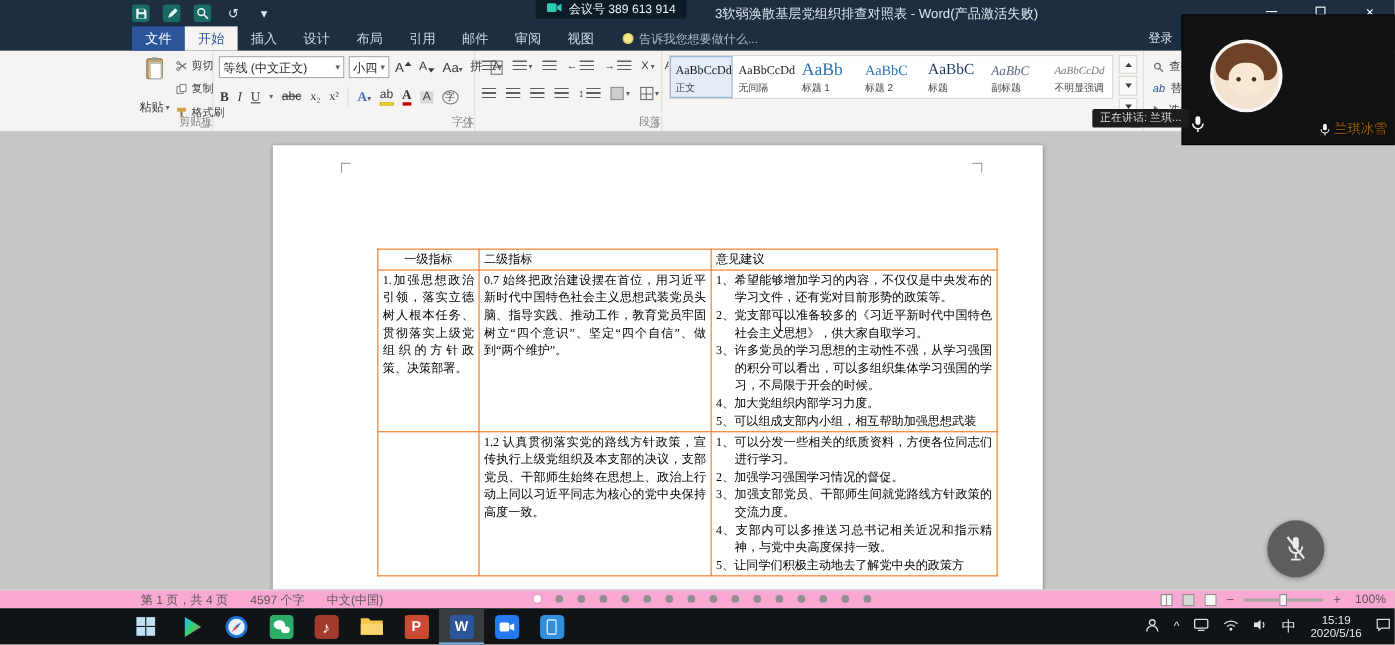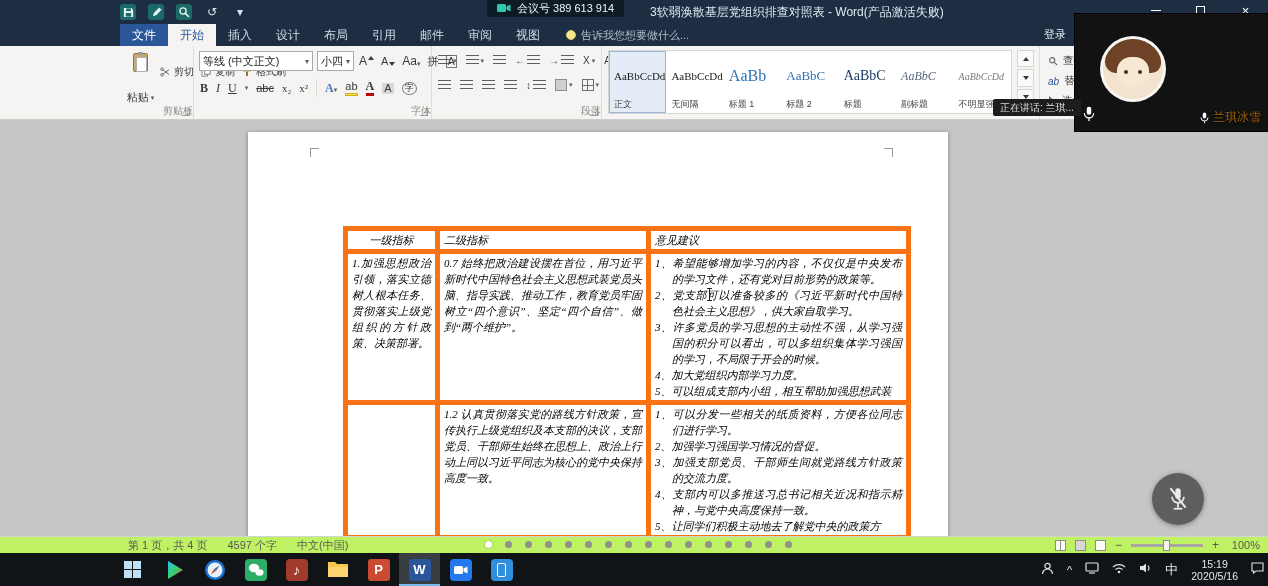--- a/index.html
+++ b/index.html
@@ -31,21 +31,21 @@
   .rgroup{position:absolute;top:0;height:100%;border-right:1px solid #e0deda;}
   .glabel{position:absolute;bottom:1px;left:0;right:0;text-align:right;font-size:10px;color:#8a8886;}
   .launcher{position:absolute;right:3px;bottom:3px;width:8px;height:8px;border-right:1px solid #9a9a9a;border-bottom:1px solid #9a9a9a;}
   .g-clip{left:120px;width:74px;}
   .paste-btn{position:absolute;left:4px;top:4px;width:33px;height:58px;display:flex;flex-direction:column;align-items:center;justify-content:space-between;padding:3px 0;font-size:11px;color:#3b3a39;}
   .clipic{width:15px;height:19px;background:#c7a96b;border:1px solid #8a7648;border-radius:2px;position:relative;}
   .clipic::before{content:"";position:absolute;left:2px;top:3px;width:9px;height:13px;background:#fff;border:1px solid #b0b0b0;}
   .clipic::after{content:"";position:absolute;left:4px;top:-2px;width:5px;height:3px;background:#9a9a98;border-radius:1px;}
   .paste-lbl{display:flex;gap:2px;align-items:center;}
   .dd-arrow{font-size:7px;color:#605e5c;}
-  .minis{position:absolute;left:40px;top:19px;display:flex;flex-direction:row;gap:7px;}
+  .minis{position:absolute;left:40px;top:7px;display:flex;flex-direction:column;gap:7px;}
   .mini{display:flex;align-items:center;gap:4px;font-size:10px;color:#3b3a39;white-space:nowrap;}
   .g-font{left:194px;width:238px;}
   .combo{position:absolute;height:20px;background:#fff;border:1px solid #abaaa8;font-size:11px;color:#252423;display:flex;align-items:center;padding:0 3px;white-space:nowrap;overflow:hidden;}
   .combo::after{content:"▾";margin-left:auto;font-size:8px;color:#605e5c;padding-left:3px;}
   .fname{left:5px;top:5px;width:114px;}
   .fsize{left:123px;top:5px;width:37px;align-items:center;}
   .frow1{position:absolute;left:165px;top:5px;display:flex;gap:7px;align-items:center;height:20px;}
   .frow2{position:absolute;left:6px;top:32px;display:flex;gap:8px;align-items:center;height:20px;}
   .fbtn{font-size:12px;color:#3b3a39;display:inline-flex;align-items:flex-end;line-height:1;position:relative;}
   .serif{font-family:"Liberation Serif","DejaVu Serif",serif;}
@@ -67,21 +67,21 @@
   .vr{width:1px;height:18px;background:#dcdad7;display:inline-block;}
   .g-para{left:432px;width:170px;}
   .prow1{position:absolute;left:6px;top:7px;display:flex;gap:9px;align-items:center;}
   .prow2{position:absolute;left:6px;top:33px;display:flex;gap:9px;align-items:center;}
   .pbtn{display:inline-flex;align-items:center;gap:2px;color:#3b3a39;font-size:10px;}
   .il{width:13px;height:11px;background:repeating-linear-gradient(to bottom,#5f5e5c 0 1px,transparent 1px 4px);display:inline-block;}
   .shadeic{width:12px;height:12px;background:#cfcfcf;border:1px solid #8f8f8f;display:inline-block;}
   .bord{width:12px;height:12px;border:1px solid #6f6e6c;display:inline-block;background:linear-gradient(#6f6e6c,#6f6e6c) center/100% 1px no-repeat,linear-gradient(#6f6e6c,#6f6e6c) center/1px 100% no-repeat;}
   .pilc{font-size:13px;}
   .g-styles{left:602px;width:438px;}
-  .sgallery{position:absolute;left:6px;top:4px;width:404px;height:64px;background:#fff;border:1px solid #d8d6d3;display:flex;}
+  .sgallery{position:absolute;left:6px;top:4px;width:404px;height:40px;background:#fff;border:1px solid #d8d6d3;display:flex;}
   .scell{width:57.6px;padding:3px 5px 2px;display:flex;flex-direction:column;justify-content:space-between;align-items:flex-start;overflow:hidden;}
   .scell.sel{background:#e4ecf7;box-shadow:inset 0 0 0 1px #9cb6d8;}
   .sprev{flex:1;display:flex;align-items:center;white-space:nowrap;font-family:"Liberation Serif","DejaVu Serif",serif;color:#1a1a1a;}
   .sname{font-size:9px;color:#444;white-space:nowrap;}
   .pv0,.pv1{font-size:11px;}
   .pv2{font-size:16px;color:#2e74b5;}
   .pv3{font-size:13px;color:#2e74b5;}
   .pv4{font-size:14px;color:#17365d;}
   .pv5{font-size:12px;font-style:italic;color:#5a6a7a;}
   .pv6{font-size:10px;font-style:italic;color:#7a7a7a;}
@@ -93,33 +93,33 @@
 
   
   .docarea{position:absolute;left:0;top:120px;width:100%;height:416px;background:#c7c6c5;overflow:hidden;}
   .page{position:absolute;left:248px;top:12px;width:700px;height:470px;background:#fff;box-shadow:0 1px 4px rgba(0,0,0,.4);overflow:hidden;}
   .cmark{position:absolute;width:9px;height:9px;}
   .cm-tl{left:62px;top:16px;border-left:1px solid #9a9a9a;border-top:1px solid #9a9a9a;}
   .cm-tr{right:55px;top:16px;border-right:1px solid #9a9a9a;border-top:1px solid #9a9a9a;}
   .dtitle{position:absolute;top:46px;left:0;width:100%;text-align:center;font-family:"Liberation Serif","DejaVu Serif",serif;font-size:16px;font-weight:bold;letter-spacing:1px;color:#111;}
   .flabel{position:absolute;top:78px;left:0;width:100%;text-align:center;font-family:"Liberation Serif","DejaVu Serif",serif;font-size:12px;font-weight:bold;color:#c00000;}
   .doc-table{position:absolute;left:95px;top:94px;width:563px;border-collapse:collapse;table-layout:fixed;font-family:"Liberation Serif","DejaVu Serif",serif;font-size:11px;color:#000;}
-  .doc-table td{border:5px solid #f97316;vertical-align:top;padding:1px 4px;line-height:16px;font-style:italic;}
+  .doc-table td{border:1px solid #f97316;vertical-align:top;padding:1px 4px;line-height:16px;}
   .th{height:15px;line-height:14px;}
   .th.c1{text-align:center;}
   .lvl1,.lvl2{text-align:justify;}
   .advice-item{padding-left:17px;text-indent:-17px;text-align:justify;}
   .ibeam{position:absolute;left:458px;top:156px;width:7px;height:13px;}
   .ibeam i{position:absolute;left:3px;top:0;width:1px;height:13px;background:#222;}
   .ibeam::before,.ibeam::after{content:"";position:absolute;left:1px;width:5px;height:1px;background:#222;}
   .ibeam::before{top:0;}
   .ibeam::after{bottom:0;}
 
   
-  .statusbar{position:absolute;left:0;top:536px;width:100%;height:17px;background:#bef264;border-top:1px solid #d6d4d1;font-size:11px;color:#5a5855;z-index:6;}
+  .statusbar{position:absolute;left:0;top:536px;width:100%;height:17px;background:#f9a8d4;border-top:1px solid #d6d4d1;font-size:11px;color:#5a5855;z-index:6;}
   .sleft{position:absolute;left:128px;top:0;height:16px;display:flex;gap:20px;align-items:center;}
   .sright{position:absolute;right:8px;top:0;height:16px;display:flex;gap:9px;align-items:center;}
   .vicon{width:11px;height:11px;border:1px solid #8f8d8a;background:#fbfaf9;display:inline-block;}
   .vicon.read{background:linear-gradient(to right,#fbfaf9 48%,#8f8d8a 48% 52%,#fbfaf9 52%);}
   .vicon.active{background:#d8d6d3;}
   .zminus,.zplus{font-size:12px;color:#5a5855;}
   .ztrack{width:72px;height:3px;background:#a8a6a3;position:relative;display:inline-block;}
   .ztrack::before{content:"";position:absolute;left:50%;top:-3px;width:1px;height:9px;background:#a8a6a3;}
   .zthumb{position:absolute;left:32px;top:-4px;width:7px;height:11px;background:#f5f4f2;border:1px solid #8f8d8a;}
   .zval{min-width:32px;text-align:right;}

